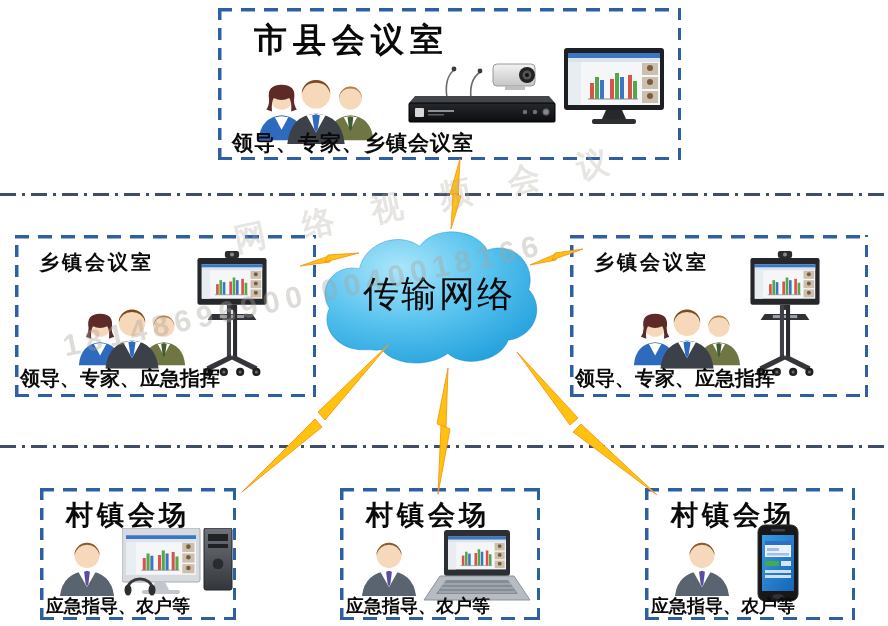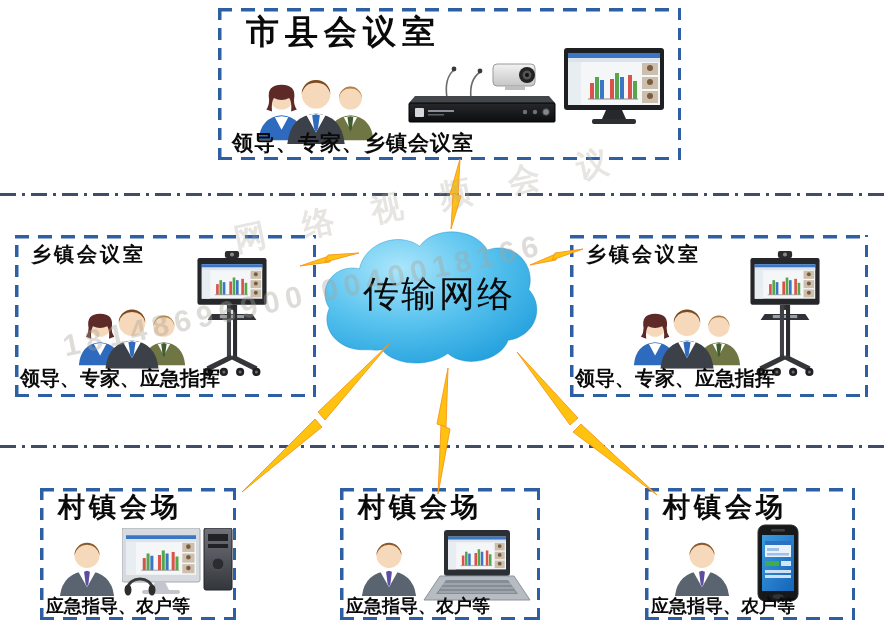--- a/index.html
+++ b/index.html
@@ -6,21 +6,21 @@
   #stage{position:relative;width:888px;height:626px;background:#fff;overflow:hidden;
          font-family:"Liberation Serif","DejaVu Serif",serif;color:#0a0a0a;}
   
   .dbox{position:absolute;box-sizing:border-box;
     background:
       repeating-linear-gradient(90deg,#2e5fa3 0 14px,transparent 14px 23px) top left/100% 3.5px no-repeat,
       repeating-linear-gradient(90deg,#2e5fa3 0 14px,transparent 14px 23px) bottom left/100% 3.5px no-repeat,
       repeating-linear-gradient(0deg,#2e5fa3 0 12px,transparent 12px 20px) top left/3.5px 100% no-repeat,
       repeating-linear-gradient(0deg,#2e5fa3 0 12px,transparent 12px 20px) top right/3.5px 100% no-repeat;
     z-index:2;}
-  .dbox h2{margin:4px;font-weight:700;line-height:1.15;white-space:nowrap;}
+  .dbox h2{margin:12px;font-weight:700;line-height:1.15;white-space:nowrap;}
   .caption{position:absolute;font-weight:700;white-space:nowrap;}
   
   #box-city{left:218px;top:8px;width:463px;height:152px;}
   #box-city h2{position:absolute;left:24px;top:2px;font-size:33px;letter-spacing:6px;}
   #box-city .caption{left:14px;bottom:3px;font-size:21px;letter-spacing:1px;}
   #box-town-left{left:15px;top:235px;width:301px;height:162px;}
   #box-town-right{left:570px;top:235px;width:298px;height:162px;}
   .townbox h2{position:absolute;left:12px;top:4px;font-size:20px;letter-spacing:3px;}
   .townbox .caption{left:5px;bottom:5px;font-size:20px;}
   #box-vil-left{left:40px;top:488px;width:196px;height:132px;}

